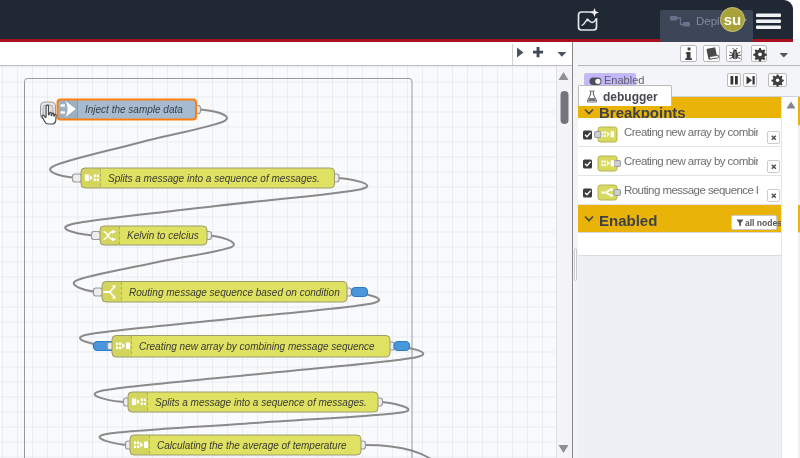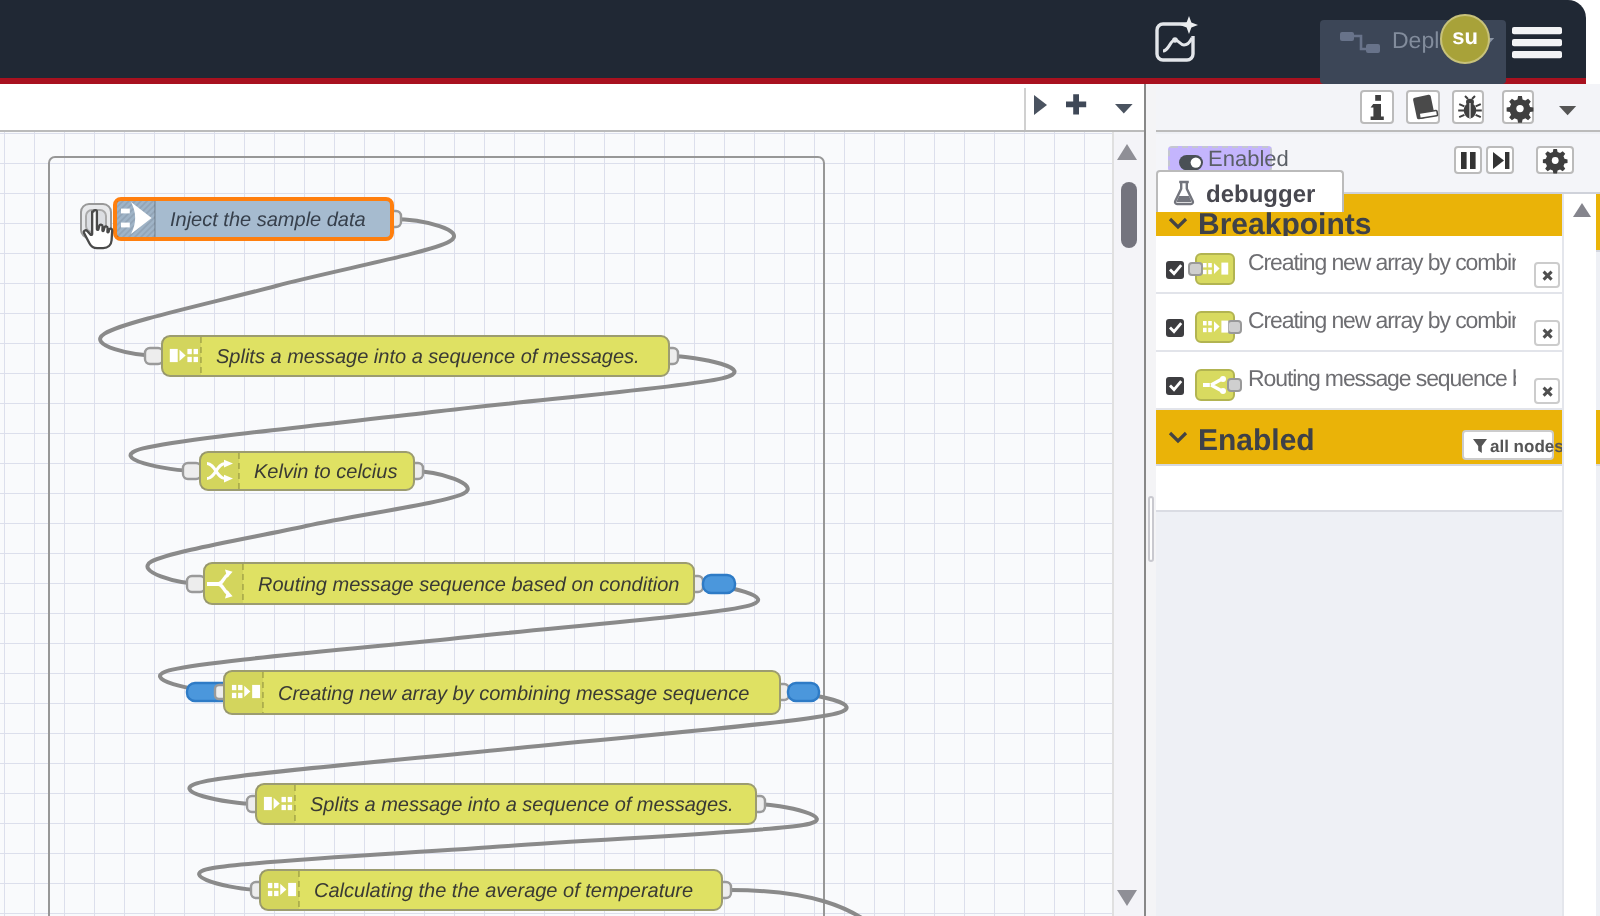--- a/index.html
+++ b/index.html
@@ -7,21 +7,21 @@
     font-family:"Liberation Sans", sans-serif; }
   #app { position:relative; width:800px; height:458px; }
   
   #header { position:absolute; left:0; top:0; width:793px; height:39px;
     background:#202834; border-top-right-radius:9px; }
   #redline { position:absolute; left:0; top:39px; width:793px; height:3px; background:#a8111f; }
   #deploy { position:absolute; left:612px; top:10px; width:93px; height:32px;
     background:#3c4657; border-radius:2px;margin-left:48px; }
   #deploy .txt { position:absolute; left:36px; top:4.5px; font-size:11.5px; color:#828c9c; }
   #avatar { position:absolute; left:720px; top:7px; width:25px; height:25px; border-radius:50%;
-    background:#a8a239; border:1px solid #c8c27a; color:#fff; font-size:11px; font-weight:bold;
+    background:#a8a239; border:1px solid #c8c27a; color:#fff; font-size:15px; font-weight:bold;
     text-align:center; line-height:23px; }
   
   #toolbar { position:absolute; left:0; top:42px; width:572px; height:24px; background:#fff;
     border-bottom:1px solid #bbbbbb; }
   #tabsep { position:absolute; left:512px; top:44px; width:1px; height:21px; background:#d0d0d0; }
   
   #splitter { position:absolute; left:572px; top:42px; width:6px; height:416px; background:#f4f4f6;
     border-left:1px solid #888; }
   
   #sidebar { position:absolute; left:578px; top:42px; width:222px; height:416px; background:#eef0f5; }

